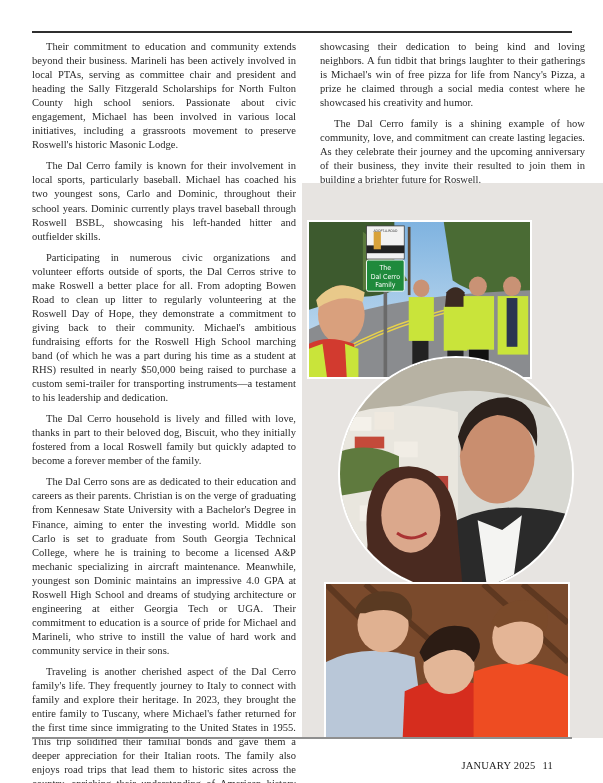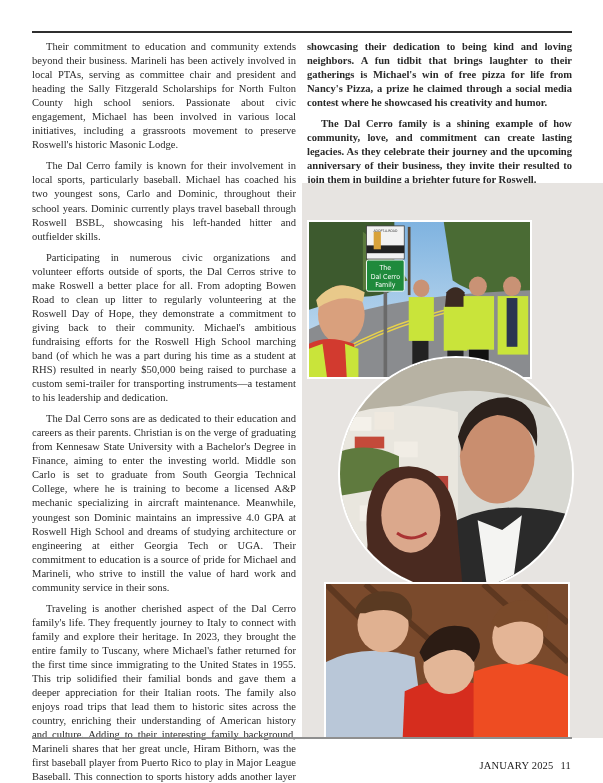--- a/index.html
+++ b/index.html
@@ -16,54 +16,55 @@
   .bottom-rule {
     position:absolute; left:32px; top:737px; width:540px; height:2px;
     background:#8f8f8f;
   }
   .col {
     position:absolute; font-size:10.55px; line-height:14.05px;
     text-align:justify; hyphens:auto;
   }
   .col p { margin:0 0 7px 0; text-indent:14px; }
   .col-left { left:32px; top:40px; width:264px; }
-  .col-right { left:307px; top:40px; width:265px;font-weight:bold; }
+  .col-right { left:320px; top:40px; width:265px; }
   .col-right p.cont { text-indent:0; }
 
   .gray-panel {
     position:absolute; left:302px; top:183px; width:301px; height:555px;
     background:#e7e4e1;
   }
   .photo {
     position:absolute; border:2px solid #ffffff; box-sizing:border-box; overflow:hidden;
   }
   .photo-road { left:307px; top:220px; width:225px; height:159px; }
   .photo-italy {
     left:338px; top:356px; width:236px; height:236px; border-radius:50%;
     border:2px solid #ffffff;
   }
   .photo-kids { left:324px; top:582px; width:246px; height:157px; }
   .photo svg { display:block; width:100%; height:100%; }
 
   .footer {
-    position:absolute; right:32px; top:760px;
+    position:absolute; right:50px; top:760px;
     font-size:10.5px; letter-spacing:0.2px; color:#222;
     font-family:"Liberation Serif","DejaVu Serif",serif;
   }
   .footer .page-num { margin-left:7px; }
 </style>
 </head>
 <body>
 
 <div class="top-rule"></div>
 
 <div class="col col-left">
   <p>Their commitment to education and community extends beyond their business. Marineli has been actively involved in local PTAs, serving as committee chair and president and heading the Sally Fitzgerald Scholarships for North Fulton County high school seniors. Passionate about civic engagement, Michael has been involved in various local initiatives, including a grassroots movement to preserve Roswell's historic Masonic Lodge.</p>
   <p>The Dal Cerro family is known for their involvement in local sports, particularly baseball. Michael has coached his two youngest sons, Carlo and Dominic, throughout their school years. Dominic currently plays travel baseball through Roswell BSBL, showcasing his left-handed hitter and outfielder skills.</p>
   <p>Participating in numerous civic organizations and volunteer efforts outside of sports, the Dal Cerros strive to make Roswell a better place for all. From adopting Bowen Road to clean up litter to regularly volunteering at the Roswell Day of Hope, they demonstrate a commitment to giving back to their community. Michael's ambitious fundraising efforts for the Roswell High School marching band (of which he was a part during his time as a student at RHS) resulted in nearly $50,000 being raised to purchase a custom semi-trailer for transporting instruments—a testament to his leadership and dedication.</p>
+  <p>The Dal Cerro household is lively and filled with love, thanks in part to their beloved dog, Biscuit, who they initially fostered from a local Roswell family but quickly adapted to become a forever member of the family.</p>
   <p>The Dal Cerro sons are as dedicated to their education and careers as their parents. Christian is on the verge of graduating from Kennesaw State University with a Bachelor's Degree in Finance, aiming to enter the investing world. Middle son Carlo is set to graduate from South Georgia Technical College, where he is training to become a licensed A&amp;P mechanic specializing in aircraft maintenance. Meanwhile, youngest son Dominic maintains an impressive 4.0 GPA at Roswell High School and dreams of studying architecture or engineering at either Georgia Tech or UGA. Their commitment to education is a source of pride for Michael and Marineli, who strive to instill the value of hard work and community service in their sons.</p>
   <p>Traveling is another cherished aspect of the Dal Cerro family's life. They frequently journey to Italy to connect with family and explore their heritage. In 2023, they brought the entire family to Tuscany, where Michael's father returned for the first time since immigrating to the United States in 1955. This trip solidified their familial bonds and gave them a deeper appreciation for their Italian roots. The family also enjoys road trips that lead them to historic sites across the country, enriching their understanding of American history and culture. Adding to their interesting family background, Marineli shares that her great uncle, Hiram Bithorn, was the first baseball player from Puerto Rico to play in Major League Baseball. This connection to sports history adds another layer of pride to the Dal Cerro family legacy.</p>
 
 </div>
 
 <div class="col col-right">
   <p class="cont">showcasing their dedication to being kind and loving neighbors. A fun tidbit that brings laughter to their gatherings is Michael's win of free pizza for life from Nancy's Pizza, a prize he claimed through a social media contest where he showcased his creativity and humor.</p>
   <p>The Dal Cerro family is a shining example of how community, love, and commitment can create lasting legacies. As they celebrate their journey and the upcoming anniversary of their business, they invite their resulted to join them in building a brighter future for Roswell.</p>
 </div>
 

